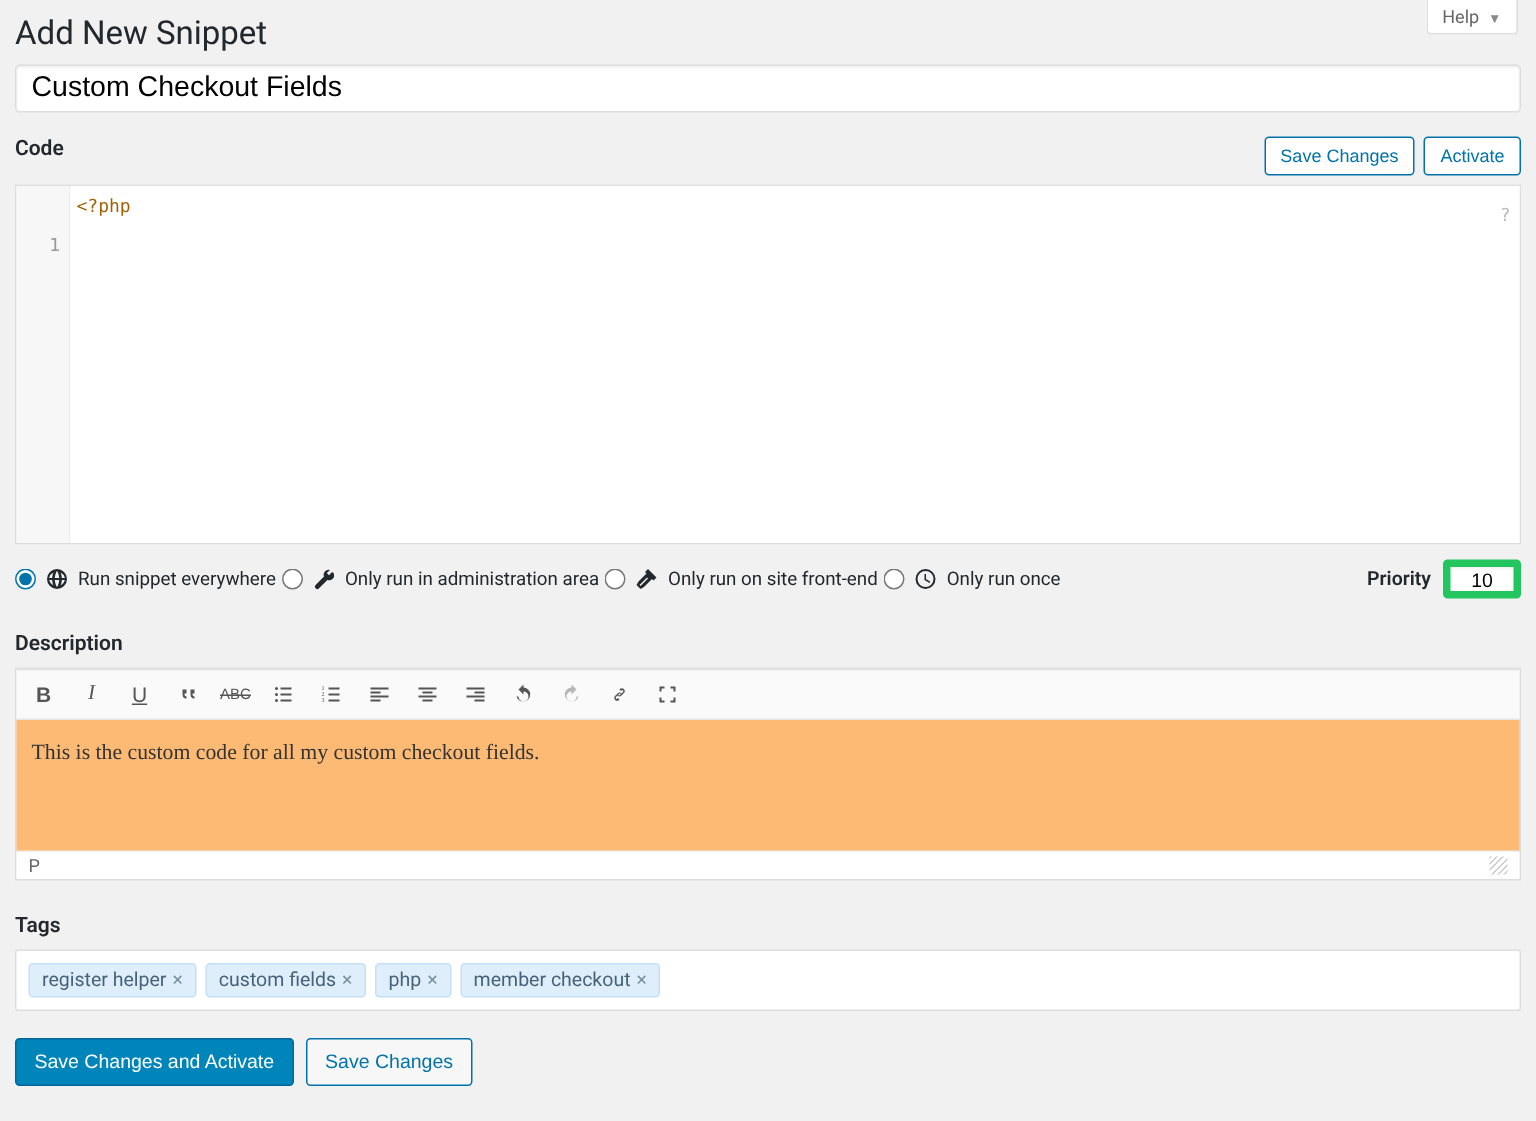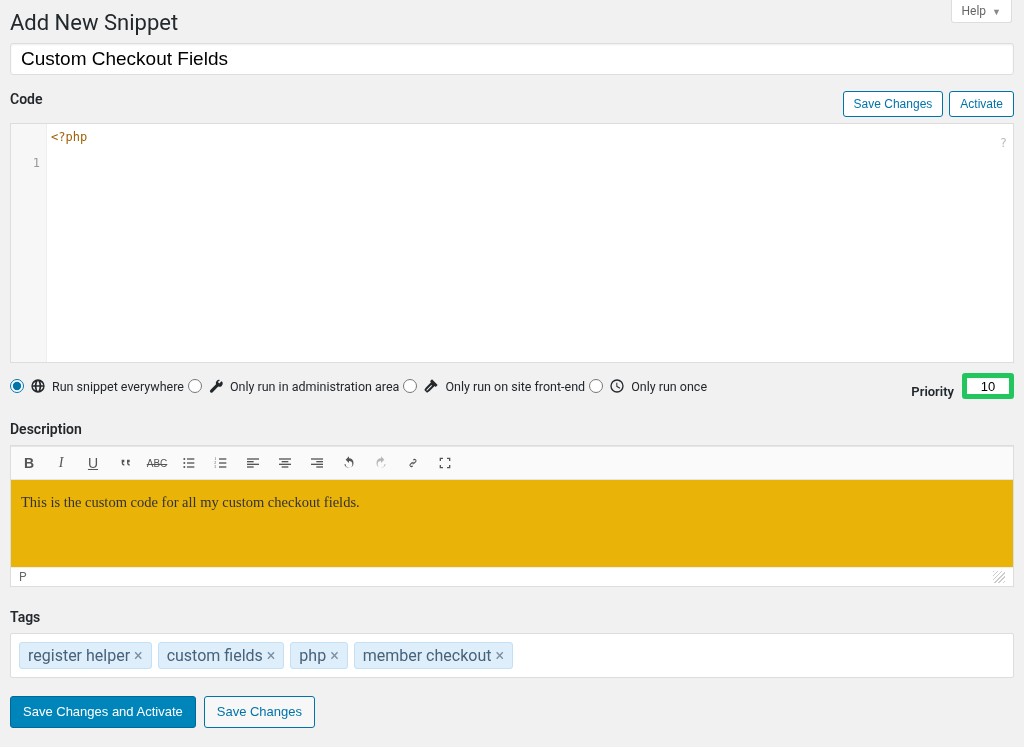--- a/index.html
+++ b/index.html
@@ -30,38 +30,38 @@
   .code-body { flex: 1; position: relative; }
   .code-hint-open { position: absolute; left: 4px; top: 6px; color: #a16207; pointer-events: none; }
   .code-hint-close { position: absolute; right: 6px; top: 12px; color: #bbb; pointer-events: none; }
   .code-textarea { width: 100%; height: 100%; border: none; resize: none; outline: none; padding: 28px 6px 6px 4px; font-family: inherit; font-size: inherit; line-height: 1.6; }
 
   .run-row { margin-top: 10px; display: flex; align-items: center; gap: 4px; font-size: 12.5px; }
   .run-opt { display: flex; align-items: center; gap: 6px; cursor: pointer; }
   .run-opt input[type=radio] { width: 14px; height: 14px; accent-color: #0073aa; }
   .icon { display: inline-flex; width: 16px; height: 16px; align-items: center; justify-content: center; }
   .icon svg { width: 16px; height: 16px; fill: #23282d; }
-  .priority { margin-left: auto; display: flex; align-items: flex-end; gap: 8px; font-weight: 600; font-size: 13px; }
+  .priority { margin-left: auto; display: flex; align-items: center; gap: 8px; font-weight: 600; font-size: 13px; }
   .priority input { width: 52px; height: 26px; border: 5px solid #22c55e; border-radius: 3px; text-align: center; font-size: 13px; box-shadow: inset 0 1px 2px rgba(0,0,0,.07); }
 
   h2.section-h { font-size: 14px; font-weight: 600; margin-top: 22px; }
 
   .desc-wrap { margin-top: 8px; border: 1px solid #ddd; background: #f5f5f5; }
   .tabs-row { display: flex; justify-content: flex-end; height: 28px; }
   .ed-tab { padding: 4px 12px; font-size: 12.5px; color: #555; border: 1px solid transparent; border-bottom: none; cursor: pointer; }
   .ed-tab.active { background: #f5f5f5; border-color: #ddd; border-top-left-radius: 2px; border-top-right-radius: 2px; color: #333; }
   .toolbar { display: flex; align-items: center; gap: 12px; padding: 4px 8px; background: #fafafa; border-top: 1px solid #e5e5e5; border-bottom: 1px solid #e5e5e5; height: 34px; }
   .tbtn { width: 20px; height: 20px; display: inline-flex; align-items: center; justify-content: center; color: #555; font-size: 14px; font-family: Georgia, serif; cursor: pointer; }
   .tbtn svg { width: 16px; height: 16px; fill: #555; }
-  .desc-body { background: #eab308; min-height: 88px; padding: 14px 10px; font-family: Georgia, serif; font-size: 14.5px; color: #333; border-bottom: 1px solid #eee; }
+  .desc-body { background: #fdba74; min-height: 88px; padding: 14px 10px; font-family: Georgia, serif; font-size: 14.5px; color: #333; border-bottom: 1px solid #eee; }
   .status-bar { display: flex; justify-content: space-between; align-items: center; padding: 2px 8px; background: #fff; font-size: 12px; color: #666; height: 18px; }
   .resize-handle { width: 12px; height: 12px; background: repeating-linear-gradient(135deg, #ccc 0 1px, transparent 1px 3px); }
 
   .tags-box { margin-top: 8px; border: 1px solid #ddd; background: #fff; border-radius: 2px; padding: 8px; display: flex; gap: 6px; flex-wrap: wrap; }
-  .tag-pill { background: #deeefb; border: 1px solid #c5dff5; color: #48627a; font-size: 16px; padding: 3px 8px; border-radius: 3px; display: inline-flex; align-items: center; gap: 4px; cursor: pointer; text-align: center; }
+  .tag-pill { background: #deeefb; border: 1px solid #c5dff5; color: #48627a; font-size: 13px; padding: 3px 8px; border-radius: 3px; display: inline-flex; align-items: center; gap: 4px; cursor: pointer; text-align: center; }
   .tag-x { color: #7a8fa3; }
 
   .footer-btns { margin-top: 18px; display: flex; gap: 8px; }
 </style>
 </head>
 <body>
 
 <div class="wrap">
 
   <div class="help-tab">

